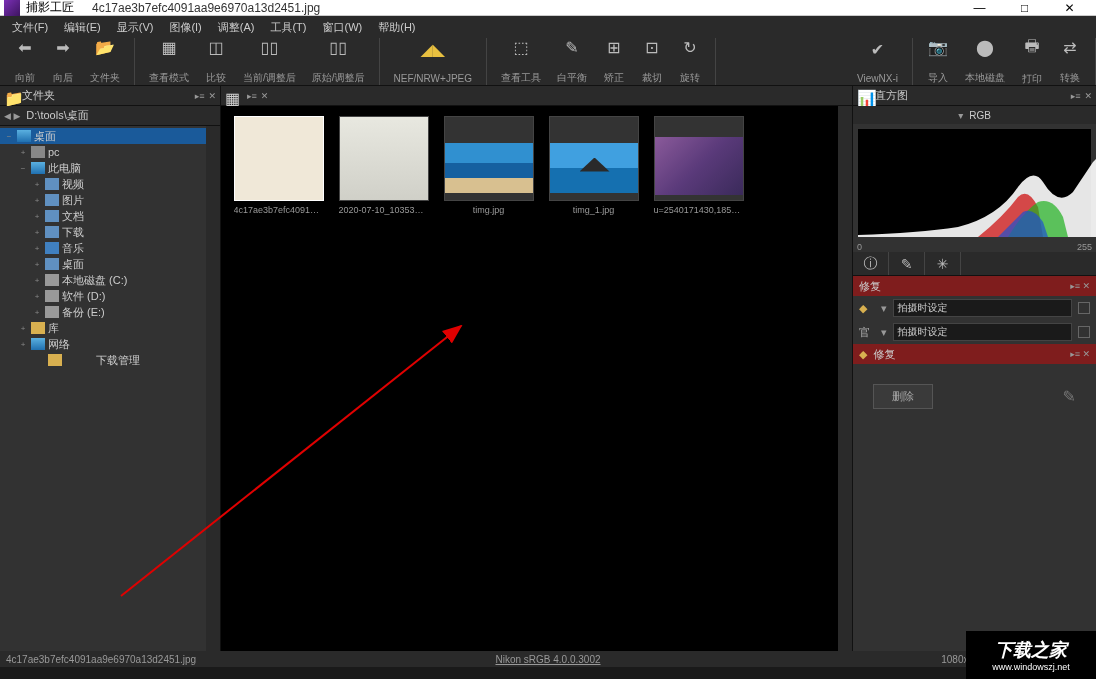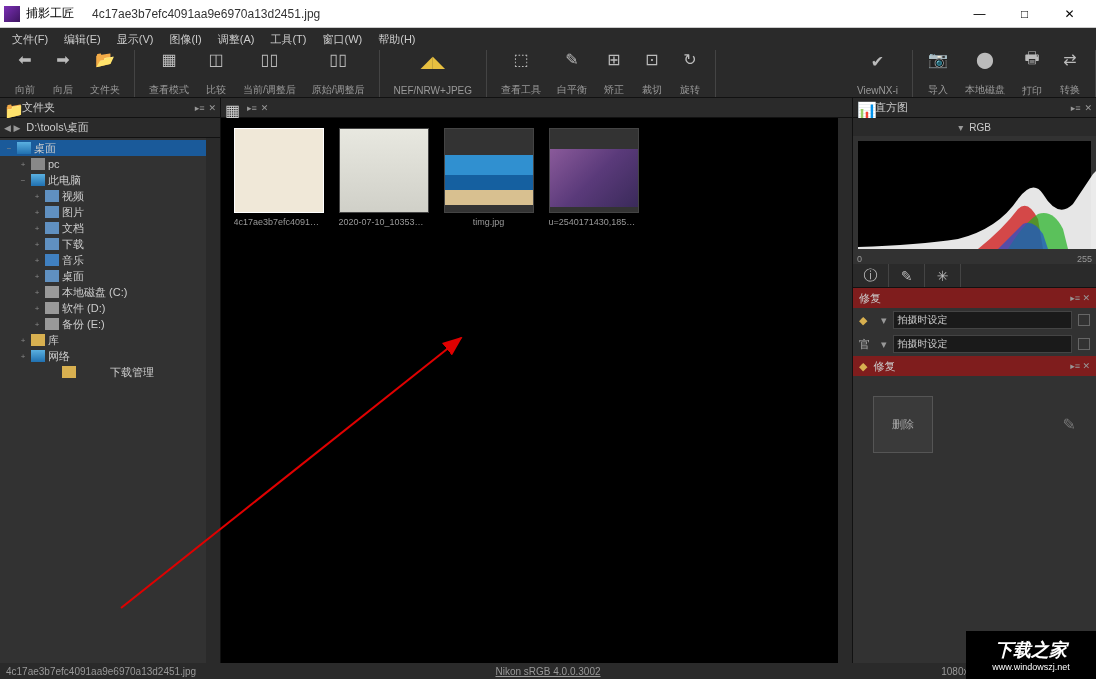--- a/index.html
+++ b/index.html
@@ -1,17 +1,17 @@
 <!DOCTYPE html>
 <html><head>
 <meta charset="utf-8">
 <style>
 * { margin: 0; padding: 0; box-sizing: border-box; font-family: "Microsoft YaHei", Arial, sans-serif; }
 body { width: 1096px; height: 679px; background: #1a1a1a; overflow: hidden; position: relative; }
-.titlebar { height: 28px; background: #fff; display: flex; align-items: center; padding: 0 4px; border-bottom: 1px solid #ccc; }
+.titlebar { height: 16px; background: #fff; display: flex; align-items: center; padding: 0 4px; border-bottom: 1px solid #ccc; }
 .titlebar .app-icon { width: 16px; height: 16px; background: linear-gradient(135deg,#7b2fb5,#3d1560); margin-right: 6px; }
 .titlebar .title-text { font-size: 12px; color: #000; }
 .titlebar .file-title { margin-left: 18px; color: #333; font-size: 12px; }
 .window-controls { margin-left: auto; display: flex; }
 .win-btn { width: 45px; height: 28px; display: flex; align-items: center; justify-content: center; font-size: 12px; color: #000; }
 .menubar { height: 22px; background: #2a2a2a; display: flex; align-items: center; padding: 0 4px; }
 .menu-item { font-size: 11px; color: #ccc; padding: 2px 8px; }
 .toolbar { height: 48px; background: #2a2a2a; display: flex; align-items: center; border-bottom: 1px solid #111; }
 .tool-group { display: flex; height: 100%; border-right: 1px solid #444; padding: 0 6px; }
 .tool-btn { display: flex; flex-direction: column; align-items: center; justify-content: center; padding: 2px 8px; min-width: 38px; }
@@ -65,21 +65,21 @@
 .tab-strip { height: 24px; background: #2a2a2a; display: flex; border-bottom: 1px solid #111; }
 .tab-btn { width: 36px; display: flex; align-items: center; justify-content: center; border-right: 1px solid #444; color: #bbb; font-size: 14px; }
 .section-bar { height: 20px; background: #7f1d1d; display: flex; align-items: center; padding: 0 6px; font-size: 11px; color: #ccc; }
 .section-bar .sec-ctrl { margin-left: auto; font-size: 9px; color: #999; }
 .adjust-row { height: 24px; display: flex; align-items: center; padding: 0 6px; font-size: 11px; color: #ccc; }
 .adjust-row .row-icon { width: 16px; color: #d8b050; margin-right: 6px; }
 .adjust-row .row-icon.gray { color: #aaa; }
 .adjust-row .dropdown { flex: 1; background: #1a1a1a; border: 1px solid #444; height: 18px; display: flex; align-items: center; padding: 0 4px; font-size: 10px; margin: 0 6px; }
 .adjust-row .checkbox { width: 12px; height: 12px; border: 1px solid #666; }
 .delete-area { padding: 20px; display: flex; align-items: center; justify-content: center; }
-.delete-btn { background: #3a3a3a; color: #aaa; font-size: 11px; padding: 20px 18px; border: 1px solid #555; }
+.delete-btn { background: #3a3a3a; color: #aaa; font-size: 11px; padding: 4px 18px; border: 1px solid #555; }
 .statusbar { height: 16px; background: #2a2a2a; display: flex; align-items: center; font-size: 10px; color: #999; padding: 0 6px; }
 .status-center { position: absolute; left: 50%; transform: translateX(-50%); text-decoration: underline; }
 .status-right { margin-left: auto; margin-right: 100px; }
 .watermark { position: absolute; right: 0; bottom: 0; width: 130px; height: 48px; background: #000; color: #fff; display: flex; flex-direction: column; align-items: center; justify-content: center; }
 .watermark .wm-top { font-size: 18px; font-weight: bold; font-style: italic; }
 .watermark .wm-bot { font-size: 9px; }
 .scrollbar-v { width: 14px; background: #2a2a2a; }
 .histo-curve { position: absolute; bottom: 0; left: 0; right: 0; height: 80px; }
 </style>
 </head>
@@ -279,21 +279,21 @@
           <div class="tree-item" style="padding-left: 18px;">
             <span class="exp">+</span>
             <span class="ticon folder"></span>
             <span>库</span>
           </div>
           <div class="tree-item" style="padding-left: 18px;">
             <span class="exp">+</span>
             <span class="ticon computer"></span>
             <span>网络</span>
           </div>
-          <div class="tree-item" style="padding-left: 18px; gap: 31px;">
+          <div class="tree-item" style="padding-left: 4px; gap: 31px;">
             <span class="exp"></span>
             <span class="ticon folder"></span>
             <span>下载管理</span>
           </div>
         </div>
       <div class="tree-scrollbar"></div>
     </div>
   </div>
 
   <div class="center-panel">
@@ -309,20 +309,26 @@
       </div>
       <div class="thumb-item">
         <div class="thumb-img thumb-2"></div>
         <div class="thumb-label">2020-07-10_103536.jpg</div>
       </div>
       <div class="thumb-item">
         <div class="thumb-img">
             <div class="thumb-3"></div>
           </div>
         <div class="thumb-label">timg.jpg</div>
+      </div>
+      <div class="thumb-item">
+        <div class="thumb-img">
+            <div class="thumb-4"></div>
+          </div>
+        <div class="thumb-label">timg_1.jpg</div>
       </div>
       <div class="thumb-item" style="width:100%; max-width:95px;">
         <div class="thumb-img">
             <div class="thumb-6"></div>
           </div>
         <div class="thumb-label">u=2540171430,18589162...</div>
       </div>
 
       <svg class="arrow-annotation" style="left:-120px; top:200px; width:380px; height:300px;">
         <defs>

